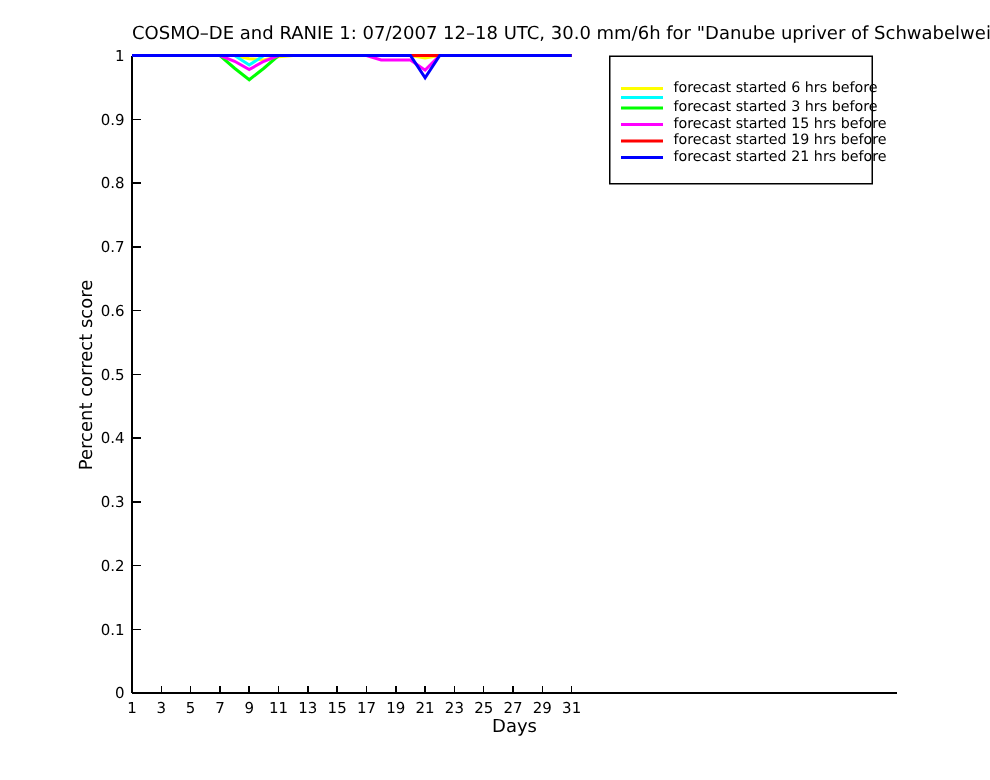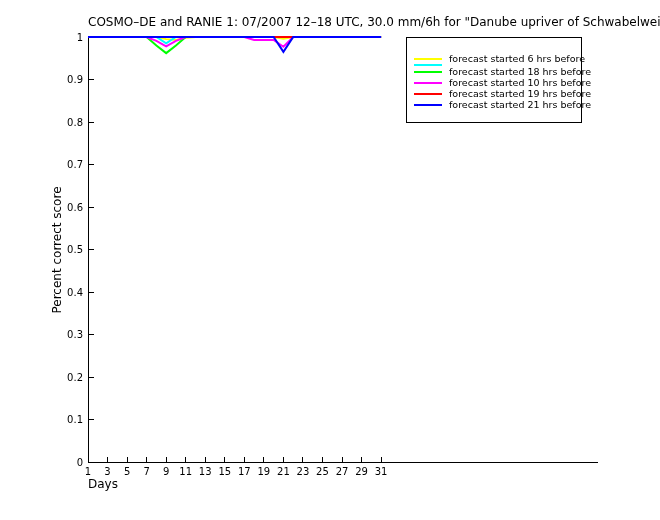--- a/index.html
+++ b/index.html
@@ -29,20 +29,21 @@
     white-space: nowrap;
     font-size: 12px;
     color: #000000;
     overflow: visible;
   }
   .xlabel {
     position: absolute;
     left: 88px;
     top: 477px;
     width: 510px;
+    text-align: center;
     font-size: 12px;
     color: #000000;
   }
   .ylabel {
     position: absolute;
     left: 57px;
     top: 250px;
     transform: translate(-50%, -50%) rotate(-90deg);
     white-space: nowrap;
     font-size: 12px;
@@ -160,25 +161,25 @@
   <div class="legend" id="legend">
       <div class="legend-item">
         <div class="legend-swatch" style="border-top-color: rgb(255, 255, 0);"></div>
         <span class="legend-label">forecast started 6 hrs before</span>
       </div>
       <div class="legend-item">
         <div class="legend-swatch" style="border-top-color: rgb(0, 255, 255);"></div>
       </div>
       <div class="legend-item">
         <div class="legend-swatch" style="border-top-color: rgb(0, 255, 0);"></div>
-        <span class="legend-label">forecast started 18 hrs before</span>
+        <span class="legend-label">forecast started 3 hrs before</span>
       </div>
       <div class="legend-item">
         <div class="legend-swatch" style="border-top-color: rgb(255, 0, 255);"></div>
-        <span class="legend-label">forecast started 10 hrs before</span>
+        <span class="legend-label">forecast started 15 hrs before</span>
       </div>
       <div class="legend-item">
         <div class="legend-swatch" style="border-top-color: rgb(255, 0, 0);"></div>
         <span class="legend-label">forecast started 19 hrs before</span>
       </div>
       <div class="legend-item">
         <div class="legend-swatch" style="border-top-color: rgb(0, 0, 255);"></div>
         <span class="legend-label">forecast started 21 hrs before</span>
       </div>
     </div>

